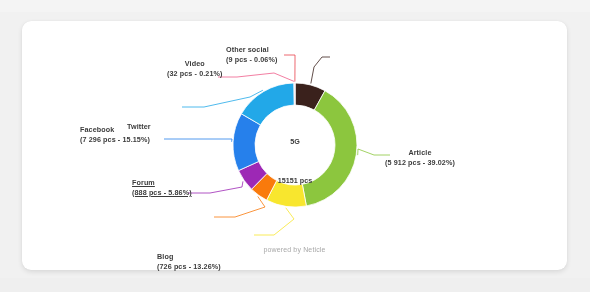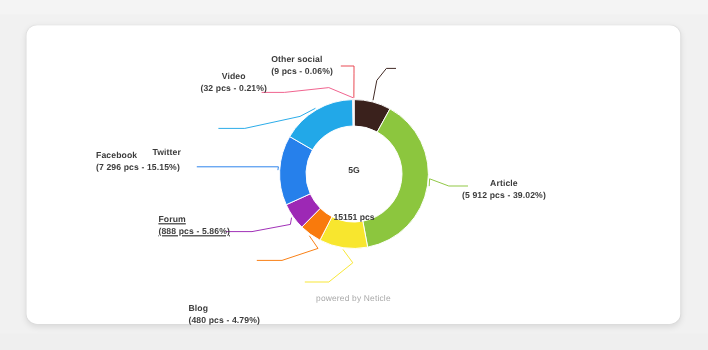--- a/index.html
+++ b/index.html
@@ -153,21 +153,21 @@
         <span class="l2">(7 296 pcs - 15.15%)</span>
       </div>
 
       <div class="callout-label" style="left:110px; top:157px;text-decoration:underline;">
         <span>Forum</span>
         <span class="l2">(888 pcs - 5.86%)</span>
       </div>
 
       <div class="callout-label" style="left:135px; top:195px;margin-top:36px;">
         <span>Blog</span>
-        <span class="l2">(480 pcs - 4.79%)</span>
+        <span class="l2">(726 pcs - 13.26%)</span>
       </div>
 
 
       <div class="callout-label" style="left:363px; top:127px;text-align:center;">
         <span>Article</span>
         <span class="l2">(5 912 pcs - 39.02%)</span>
       </div>
 
       <div class="center-label" style="left:233px; top:116px; width:80px;">
         <span>5G</span>

